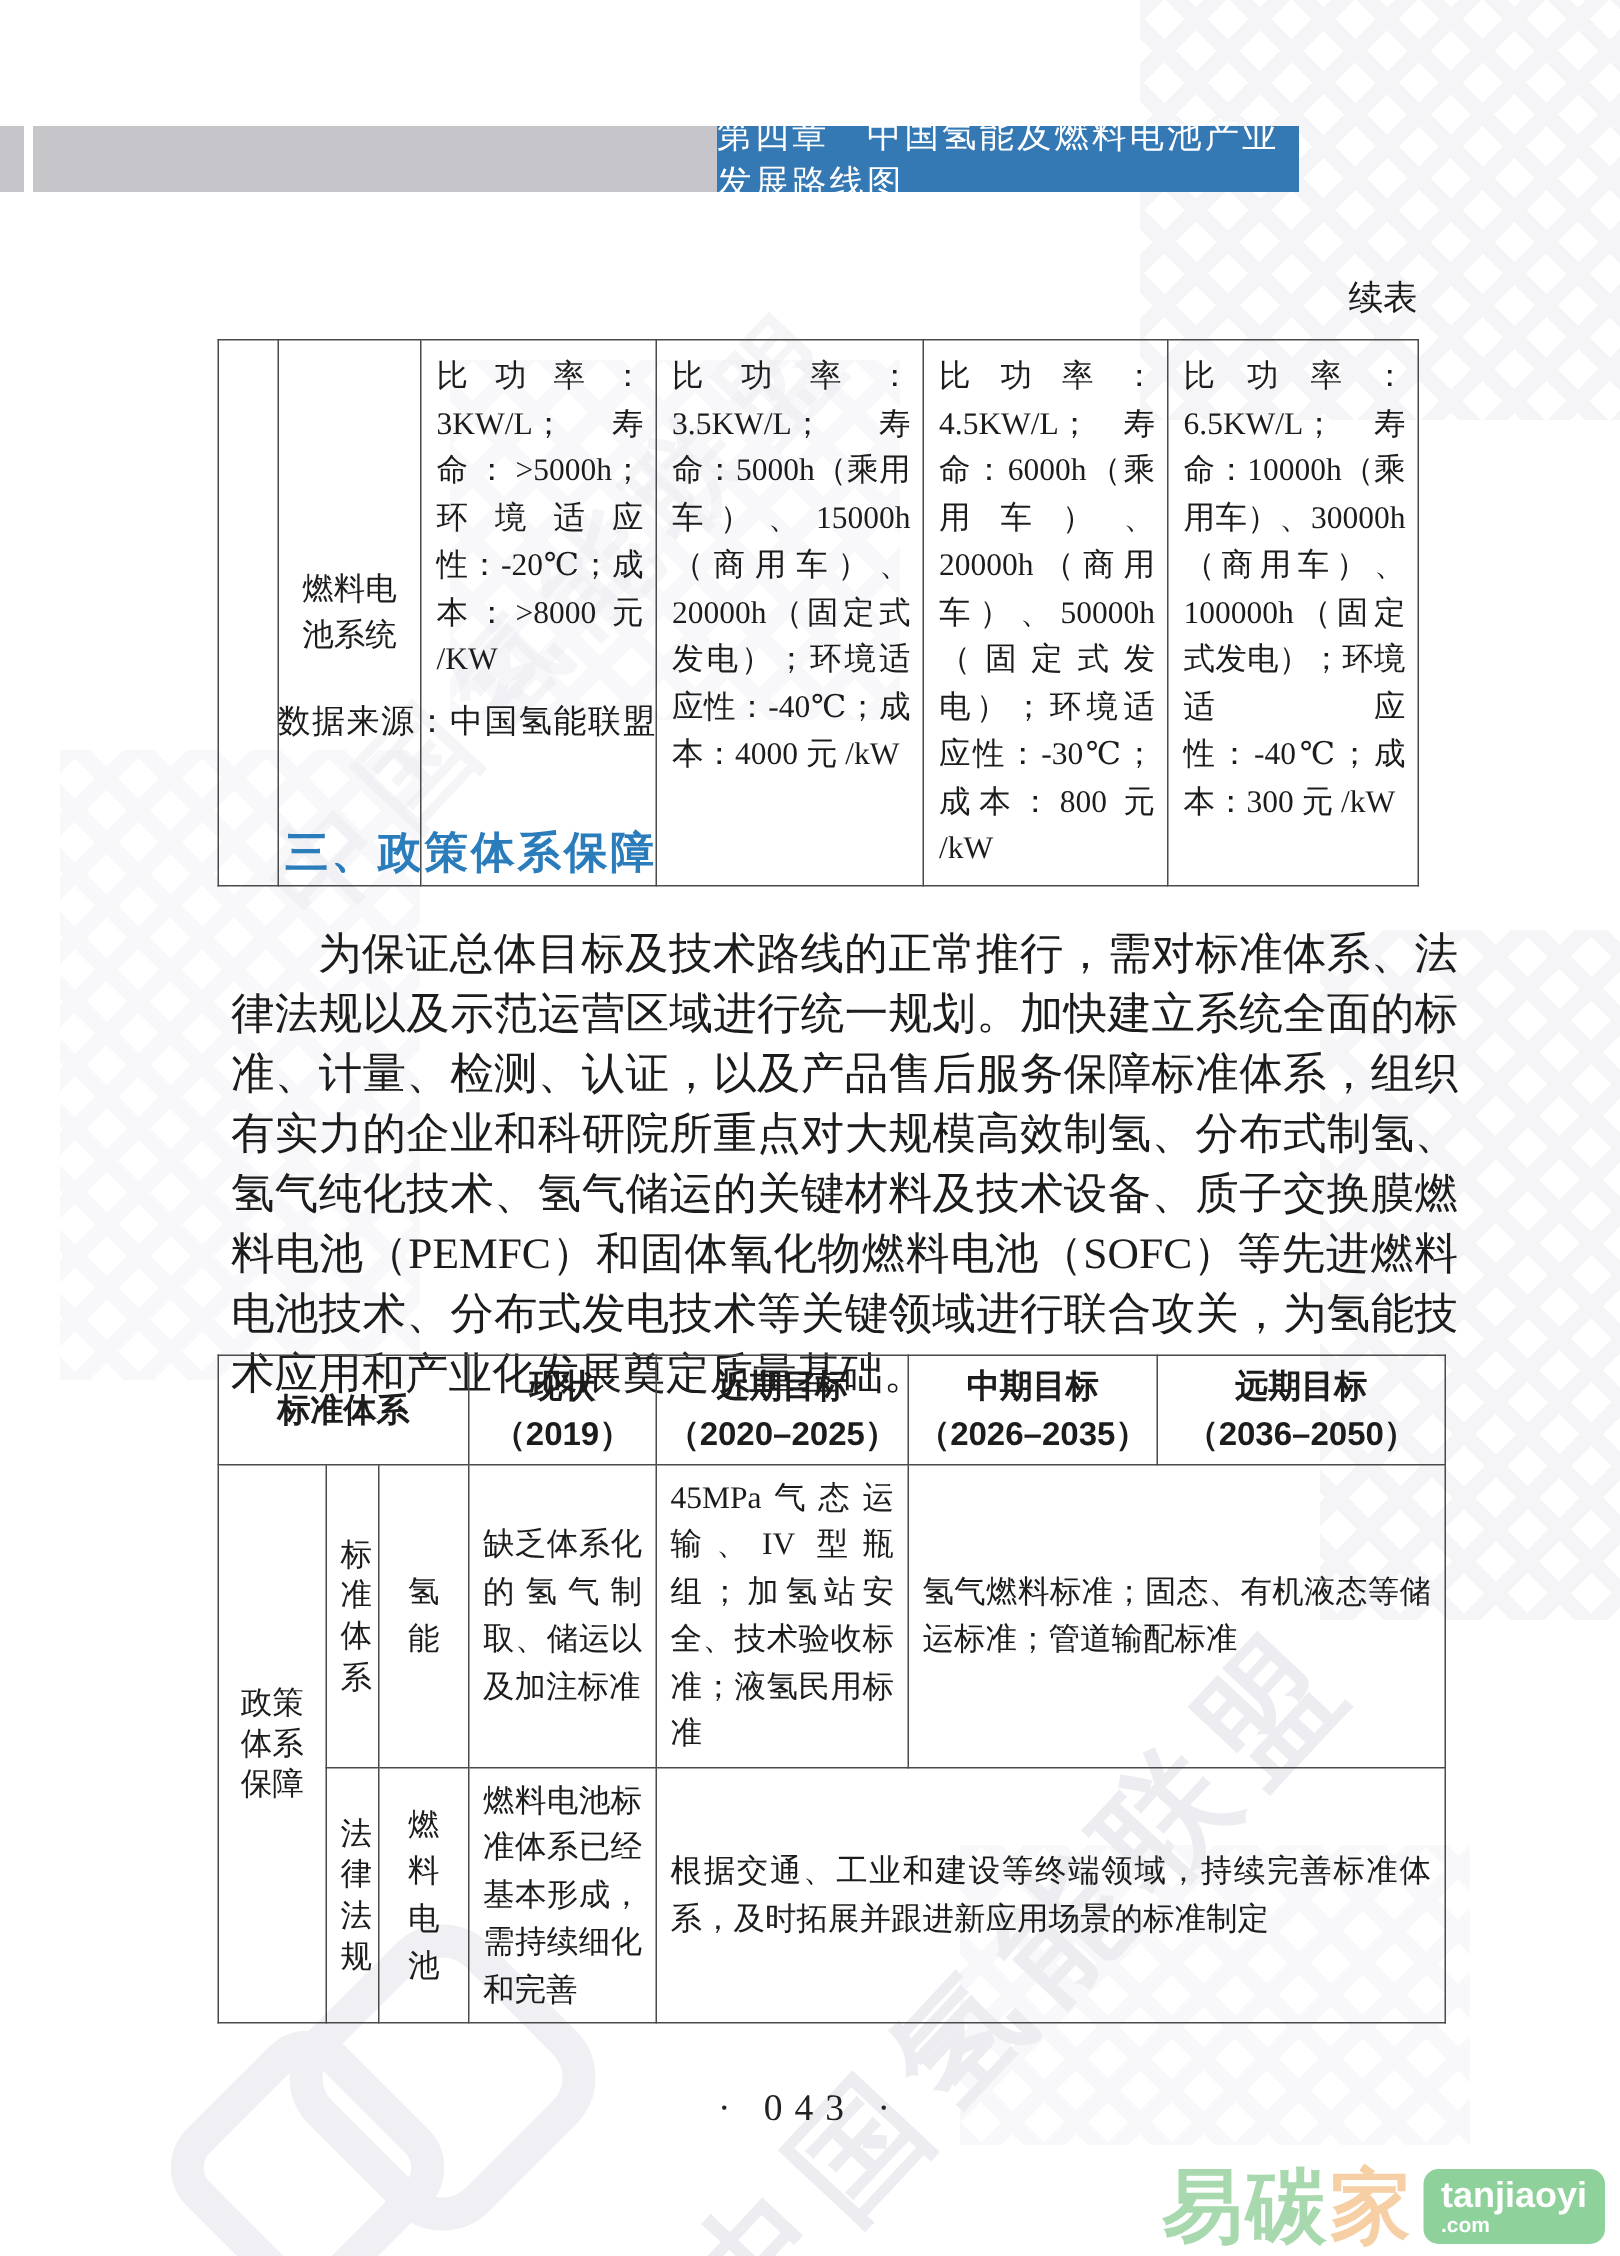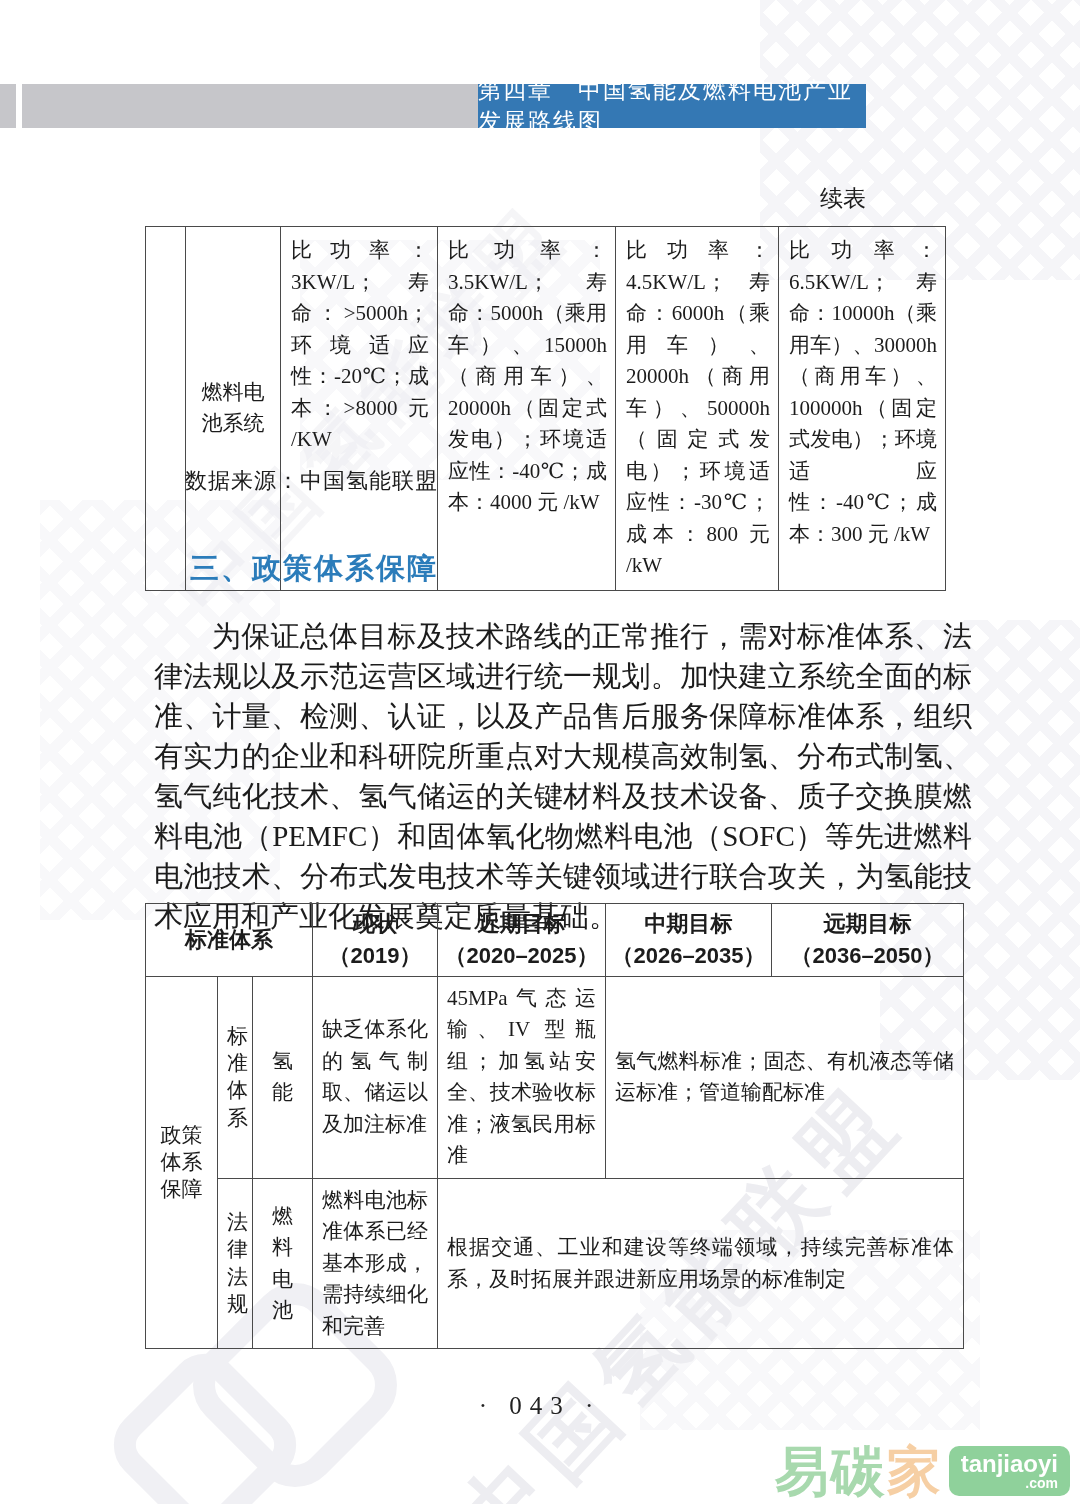--- a/index.html
+++ b/index.html
@@ -37,21 +37,21 @@
   }
   
   .hdr-square{position:absolute;left:0;top:84px;width:16px;height:44px;background:var(--gray);z-index:1;}
   .hdr-gray{position:absolute;left:22px;top:84px;width:456px;height:44px;background:var(--gray);z-index:1;}
   .hdr-blue{
     position:absolute;left:478px;top:84px;width:388px;height:44px;background:var(--blue);
     z-index:1;display:flex;align-items:center;justify-content:center;
     color:#fff;font-size:23px;letter-spacing:2px;
   }
   
-  .continued{position:absolute;left:820px;top:183px;width:125px;font-size:23px;z-index:1;}
+  .continued{position:absolute;left:820px;top:183px;width:125px;text-align:right;font-size:23px;z-index:1;}
   
   table{border-collapse:collapse;table-layout:fixed;z-index:1;position:absolute;background:transparent;}
   td{border:1px solid var(--border);font-size:21px;line-height:1.5;color:var(--text);margin-top:35px;}
   .spec-table{left:145px;top:226px;width:800px;}
   .spec-table td{vertical-align:top;padding:8px 8px 8px 10px;text-align:justify;}
   .spec-table td.lbl{vertical-align:middle;text-align:center;padding:4px 10px;}
   .spec-table tr{height:229px;}
   .source-note{position:absolute;left:185px;top:466px;font-size:22px;z-index:1;letter-spacing:1px;}
   
   .sec-heading{
@@ -86,21 +86,21 @@
   }
   .site-logo{
     position:absolute;right:10px;bottom:6px;z-index:2;display:flex;align-items:center;gap:2px;
     font-family:"Liberation Sans",sans-serif;font-weight:700;
   }
   .site-logo .zi{font-size:54px;line-height:1;}
   .zi-green{color:var(--logo-green);}
   .zi-orange{color:var(--logo-orange);}
   .badge{
     background:var(--badge-green);color:#fff;border-radius:10px;
-    padding:5px 12px 6px;margin-left:6px;text-align:right;line-height:1.05;
+    padding:5px 12px 6px;margin-left:6px;text-align:left;line-height:1.05;
   }
   .badge .b1{font-size:24px;display:block;}
   .badge .b2{font-size:14px;display:block;}
 </style>
 </head>
 <body>
 
 <div class="page">
 
   <div class="wm" style="left:760px;top:0;width:320px;height:280px;"></div>

